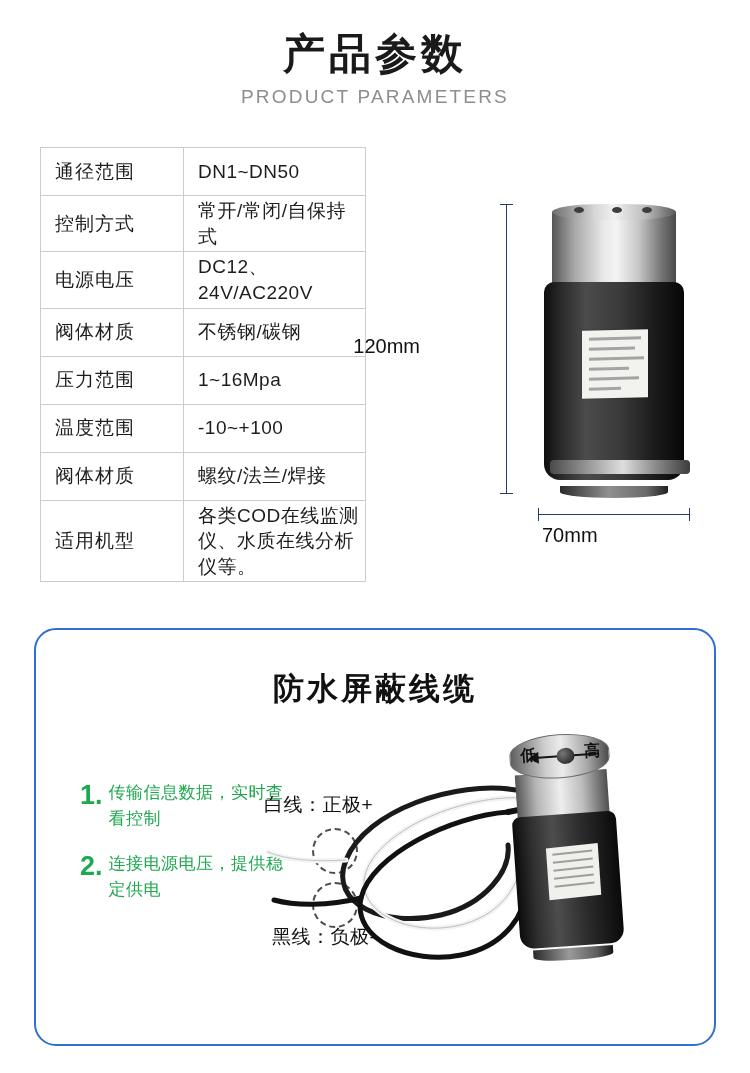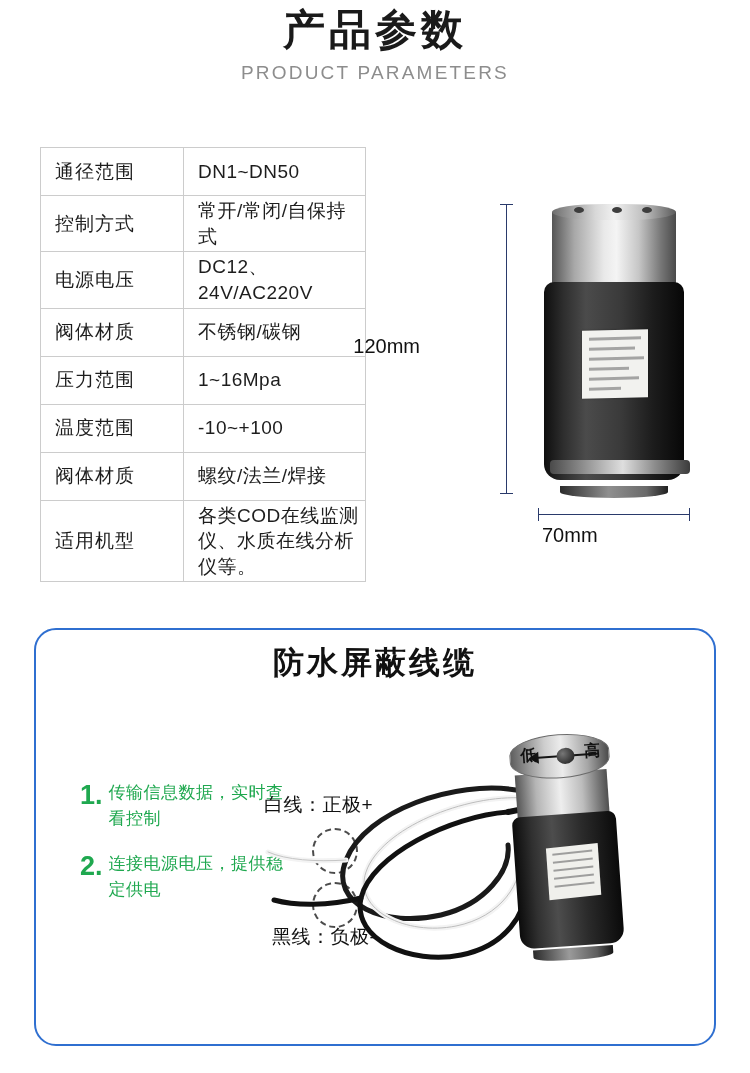--- a/index.html
+++ b/index.html
@@ -12,21 +12,21 @@
     background: #ffffff;
     font-family: "Liberation Sans", sans-serif;
     color: #111;
     overflow: hidden;
     position: relative;
   }
 
   
   .header {
     text-align: center;
-    padding-top: 6px;
+    padding-top: 30px;
   }
   .header .title-cn {
     font-size: 42px;
     font-weight: bold;
     letter-spacing: 4px;
     color: #1a1a1a;
     line-height: 1.15;
   }
   .header .title-en {
     font-size: 19px;
@@ -227,21 +227,21 @@
     border: 2px solid #2f6fd0;
     border-radius: 22px;
     background: #fff;
     box-sizing: border-box;
   }
   .cable-card .c-title {
     text-align: center;
     font-size: 31px;
     font-weight: bold;
     letter-spacing: 3px;
-    margin-top: 12px;
+    margin-top: 38px;
     color: #111;
   }
   .cable-card .c-sub {
     text-align: center;
     font-size: 18px;
     color: #333;
     margin-top: 12px;
     letter-spacing: 1px;
   }
 

